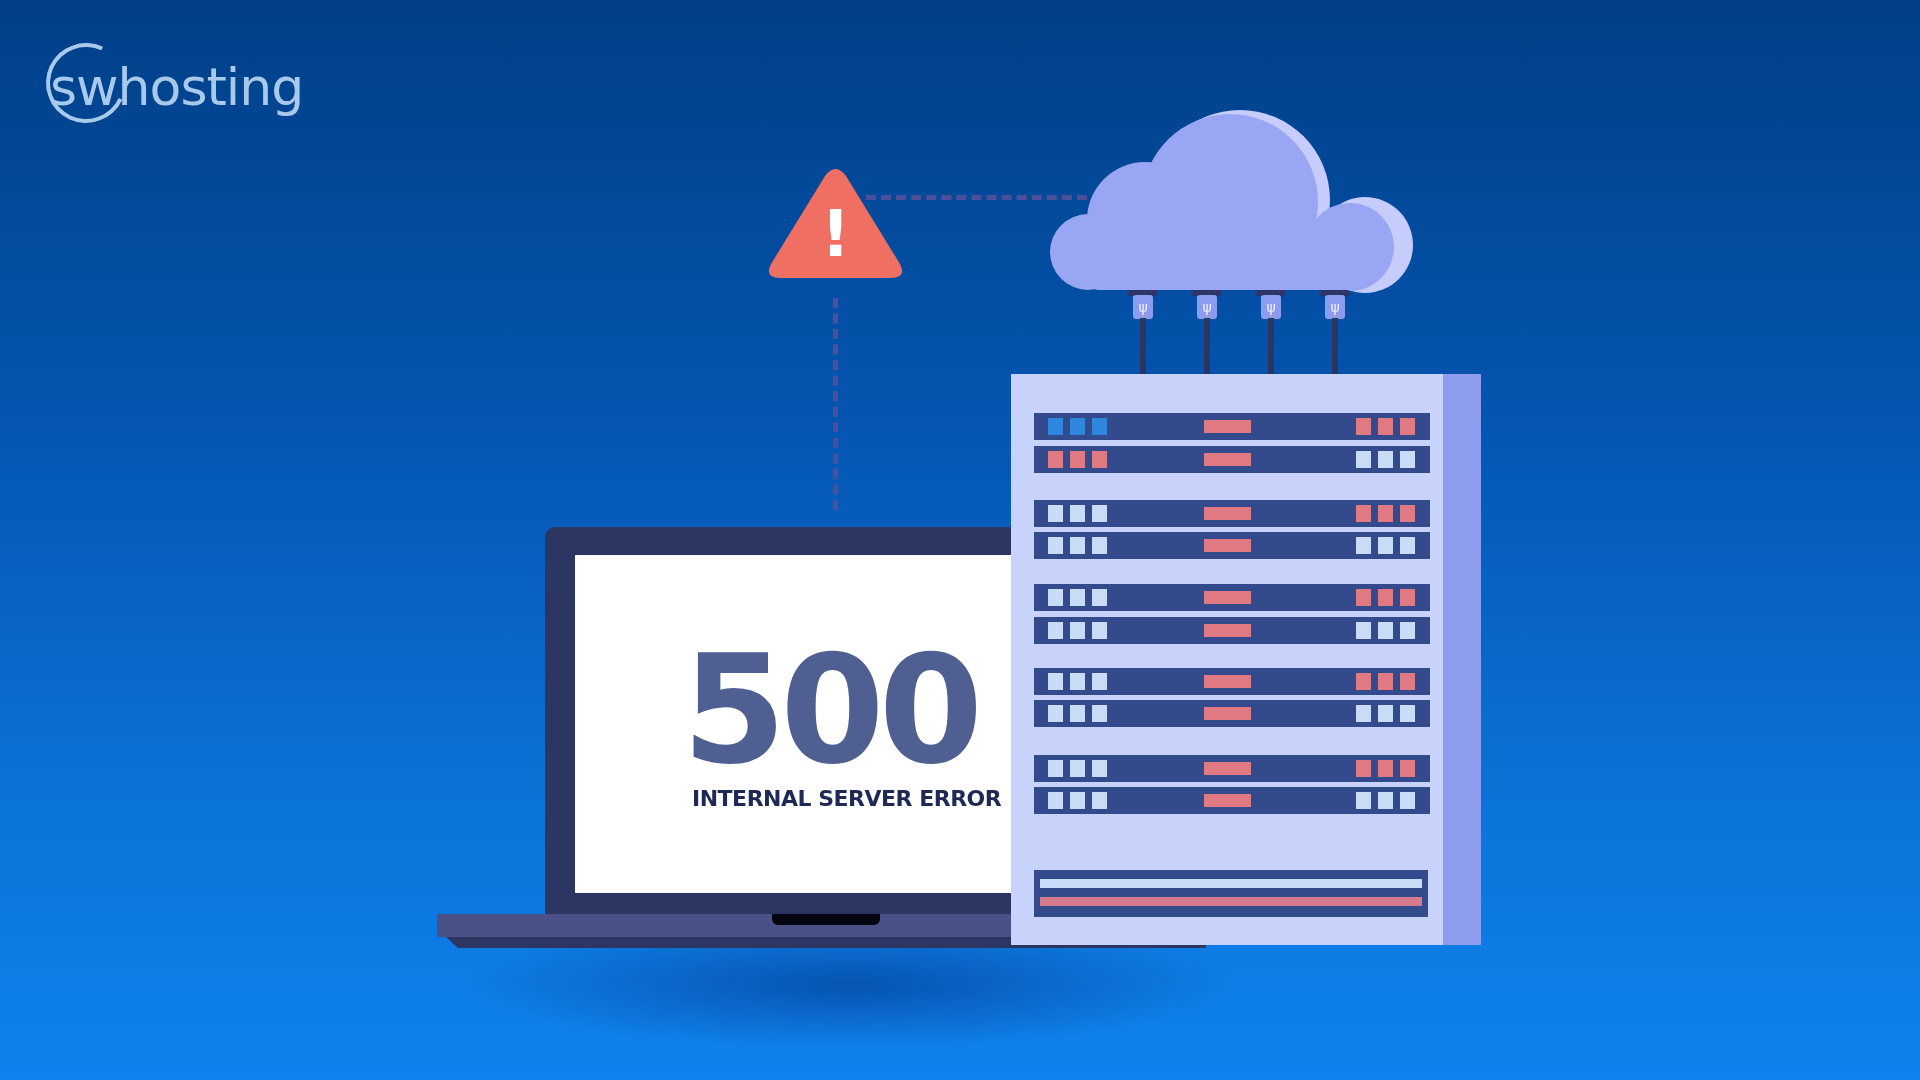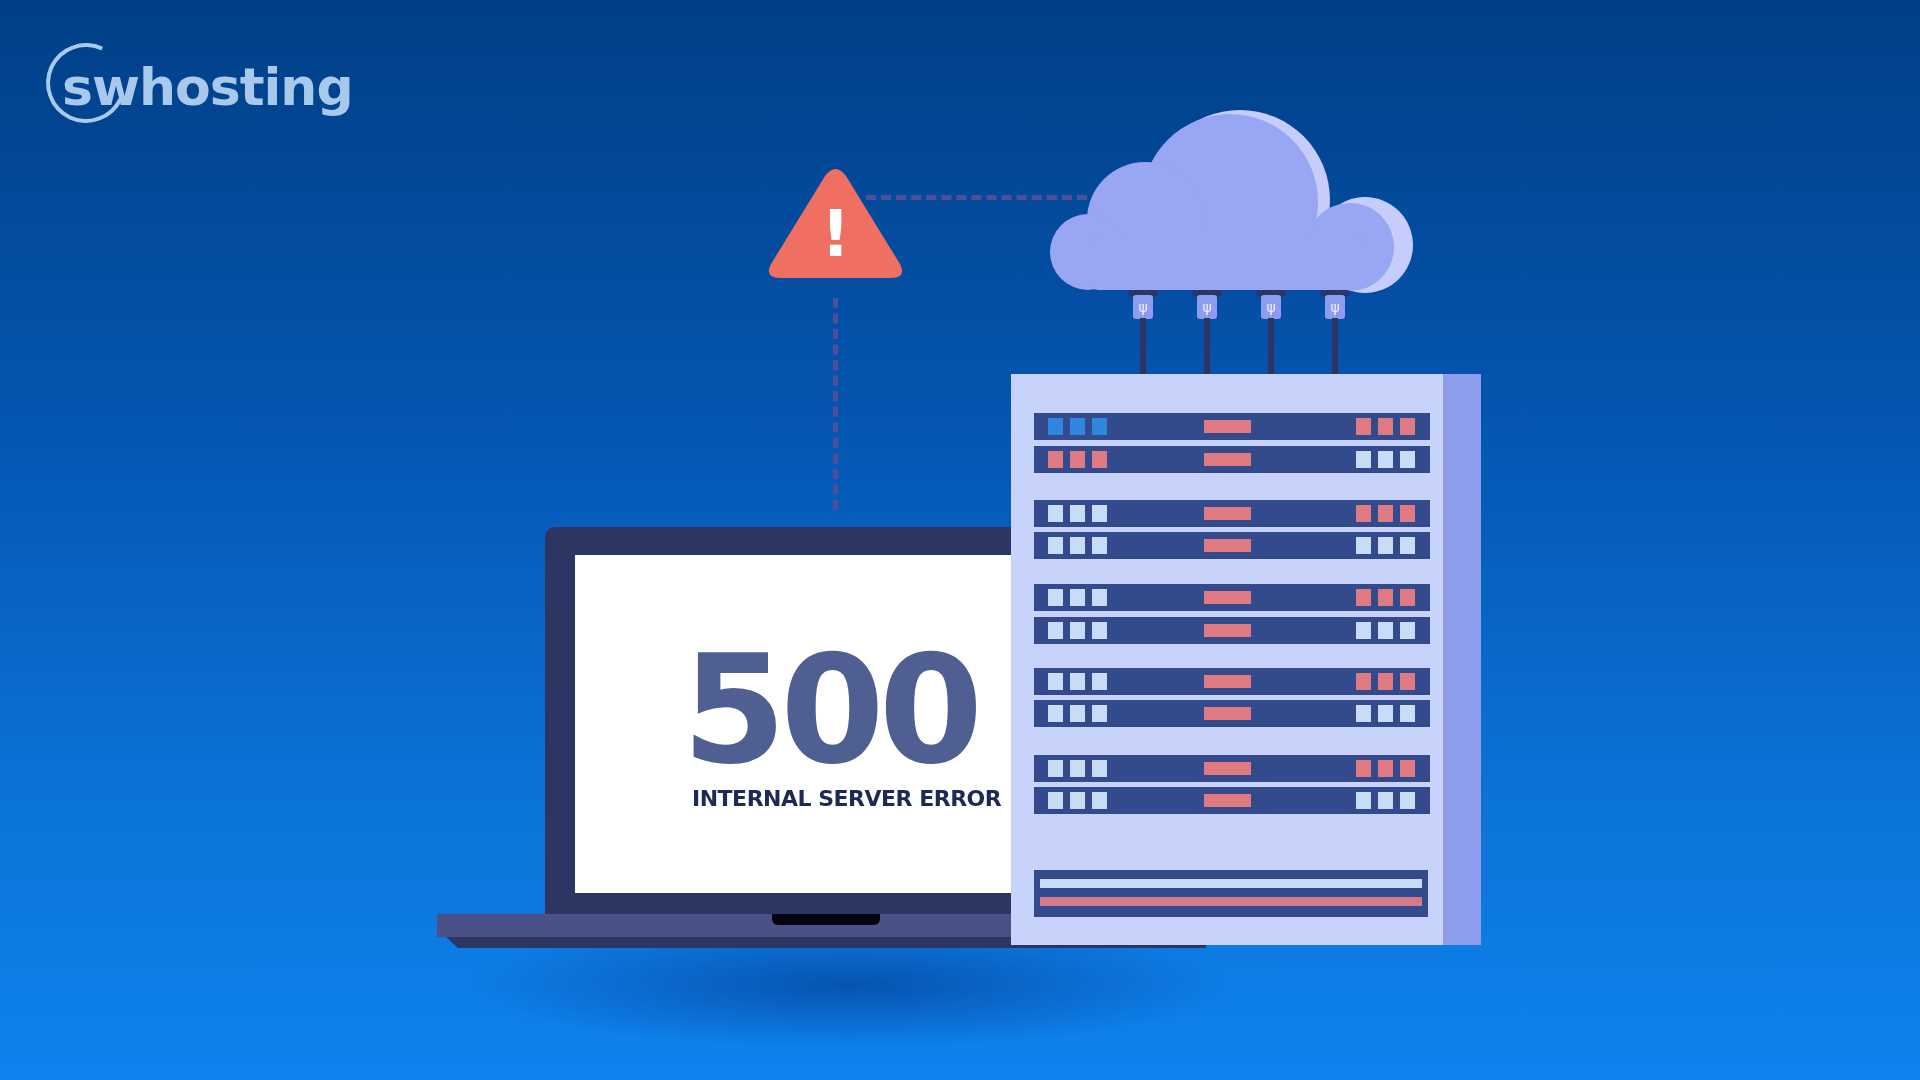--- a/index.html
+++ b/index.html
@@ -6,21 +6,21 @@
     body {
       width:1920px; height:1080px; overflow:hidden; position:relative;
       background: linear-gradient(180deg, #003f86 0%, #0556b2 40%, #0b74d8 75%, #0f82ef 100%);
       font-family: "DejaVu Sans", sans-serif;
     }
     .abs { position:absolute; }
     
     .logo { left:46px; top:43px; width:320px; height:90px; }
     .logo-ring { left:0; top:0; width:80px; height:80px; border:4px solid #a9c9ec; border-radius:50%;
       border-right-color: transparent; transform: rotate(-20deg); box-sizing:border-box; }
-    .logo-text { left:16px; top:4px; font-family:"DejaVu Sans", sans-serif; font-weight:bold; font-size:52px;
+    .logo-text { left:4px; top:4px; font-family:"DejaVu Sans", sans-serif; font-weight:normal; font-size:52px;
       color:#a9c9ec; letter-spacing:-1px; line-height:80px; }
     
     .floor-shadow { left:460px; top:920px; width:780px; height:130px; border-radius:50%;
       background: radial-gradient(ellipse at center, rgba(0,50,130,0.55) 0%, rgba(0,50,130,0.0) 70%); }
     
     .dash-h { left:866px; top:195px; width:236px; height:0; border-top:5px dashed #4d4f9a; }
     .dash-v { left:833px; top:298px; width:0; height:212px; border-left:5px dashed #4d4f9a; }
     
     .warning { left:767px; top:168px; width:137px; height:112px; }
     .warning-mark { left:0; top:34px; width:137px; text-align:center; color:#fff; font-weight:bold;

